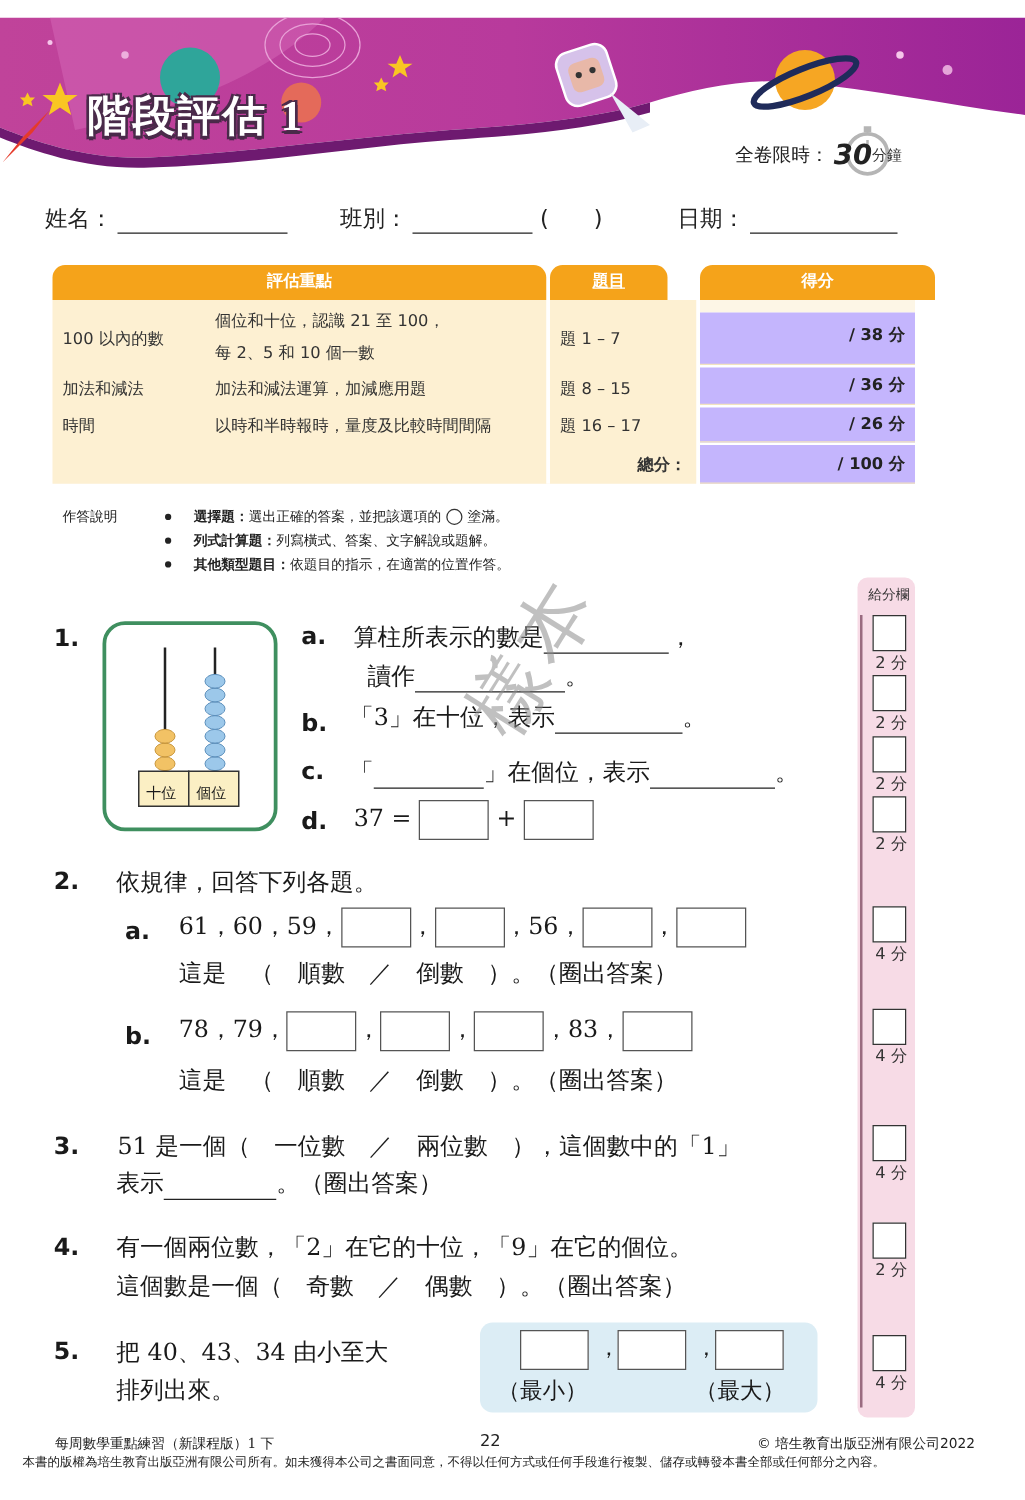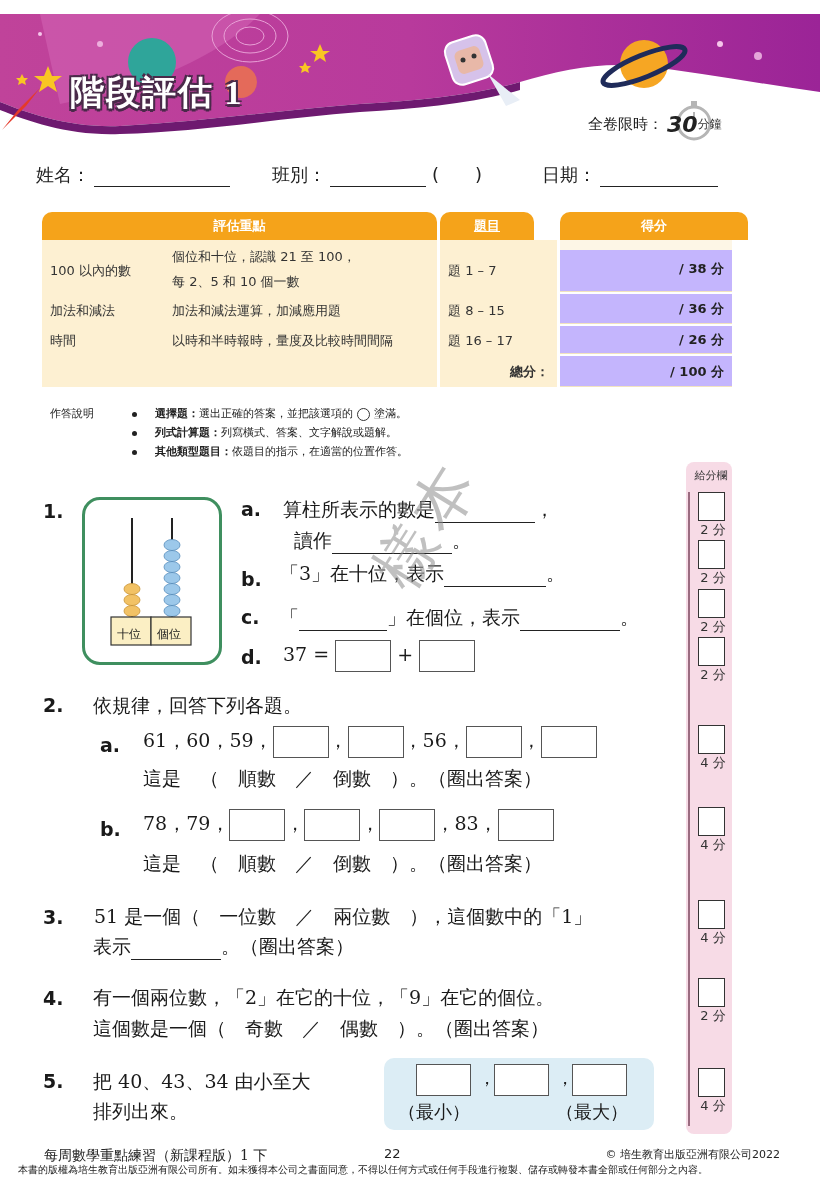--- a/index.html
+++ b/index.html
@@ -61,21 +61,21 @@
 
   .abacus-card { position: absolute; left: 82px; top: 497px; width: 140px; height: 168px; border: 3px solid #3f8f5f; border-radius: 18px; background: #fff; }
 
   .order-panel { position: absolute; left: 384px; top: 1058px; width: 270px; height: 72px; background: #dcedf5; border-radius: 10px; }
   .order-panel .abox { width: 55px; height: 32px; }
 
   .watermark { position: absolute; left: 355px; top: 560px; font-family: "DejaVu Sans", "Liberation Sans", sans-serif; font-size: 62px; color: rgba(140,140,140,0.55); transform: rotate(-58deg); transform-origin: left top; letter-spacing: 6px; pointer-events: none; }
 
   
   .footer { position: absolute; left: 0; width: 820px; font-size: 11px; color: #222; }
-  .footer .book { position: absolute; left: 44px; top: 1147px; font-family: "DejaVu Serif", "Liberation Serif", serif; font-size: 14px; }
+  .footer .book { position: absolute; left: 44px; top: 1147px; font-family: "DejaVu Serif", "Liberation Serif", serif; font-size: 11px; }
   .footer .page { position: absolute; left: 384px; top: 1146px; font-family: "DejaVu Sans", "Liberation Sans", sans-serif; font-size: 13px; }
   .footer .copy { position: absolute; right: 40px; top: 1147px; font-family: "DejaVu Sans", "Liberation Sans", sans-serif; font-size: 11px; }
   .footer .rights { position: absolute; left: 18px; top: 1163px; font-family: "DejaVu Sans", "Liberation Sans", sans-serif; font-size: 10px; white-space: nowrap; }
 </style>
 </head>
 <body>
 
 <div class="banner">
   <svg width="820" height="130" viewBox="0 0 820 130">
     <defs>

